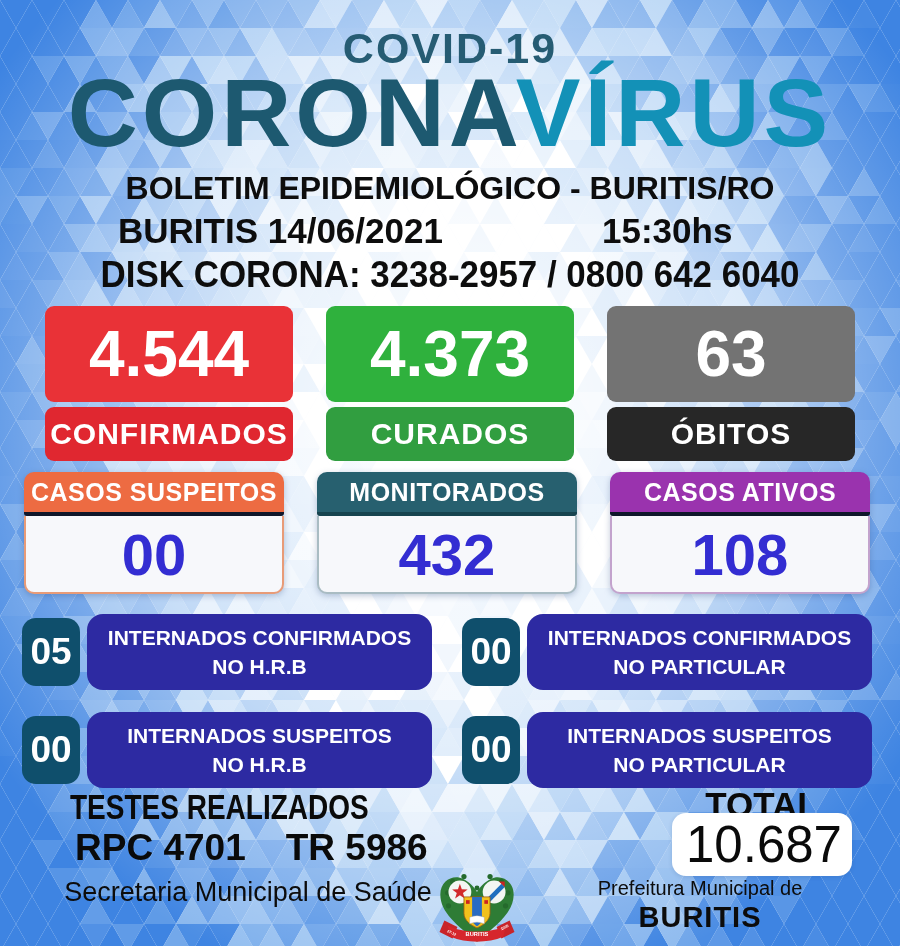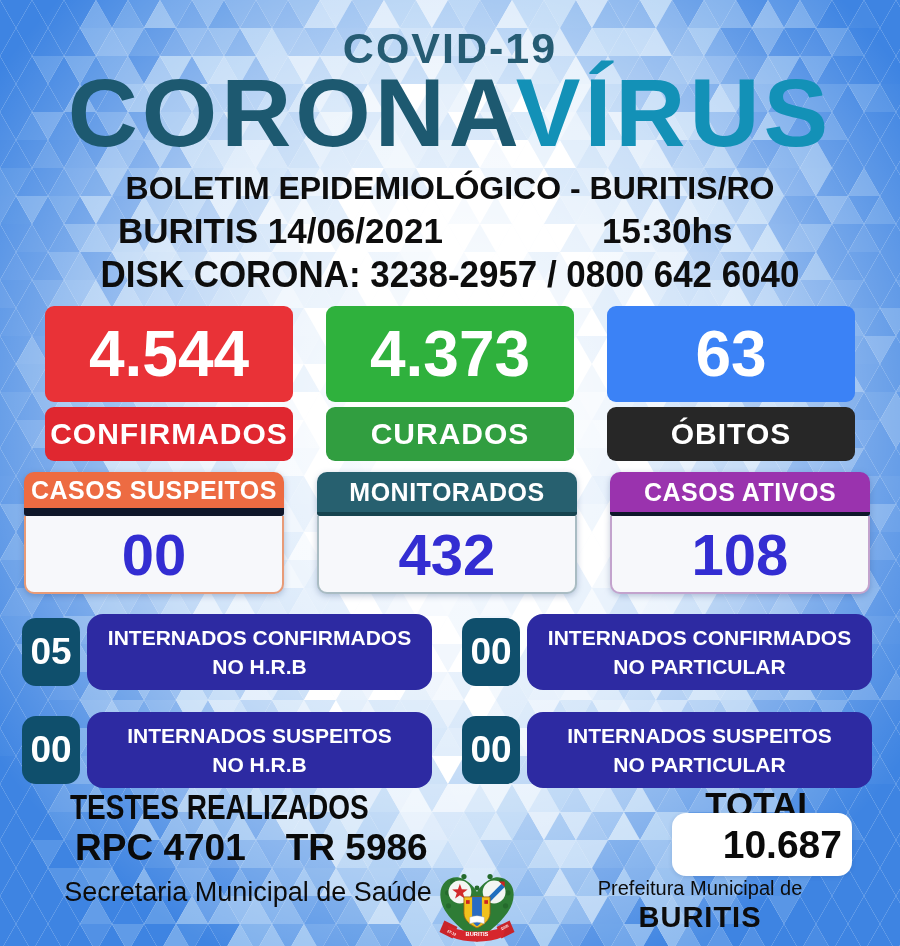--- a/index.html
+++ b/index.html
@@ -25,31 +25,31 @@
 
   
   .big-cards{position:absolute;top:306px;left:45px;right:45px;
     display:grid;grid-template-columns:1fr 1fr 1fr;gap:33px}
   .big-card .num{height:96px;border-radius:9px;display:flex;align-items:center;
     justify-content:center;color:#fff;font-size:64px;font-weight:bold}
   .big-card .lbl{margin-top:5px;height:54px;border-radius:9px;display:flex;align-items:center;
     justify-content:center;color:#fff;font-size:30px;font-weight:bold;letter-spacing:1px}
   .c-red .num{background:#e93237}   .c-red .lbl{background:#e02730}
   .c-green .num{background:#2fb13d} .c-green .lbl{background:#319e40}
-  .c-black .num{background:#3b82f6} .c-black .lbl{background:#272727}
+  .c-black .num{background:#737373} .c-black .lbl{background:#272727}
 
   
   .small-cards{position:absolute;top:472px;left:24px;right:30px;
     display:grid;grid-template-columns:1fr 1fr 1fr;gap:33px}
   .small-card{filter:drop-shadow(0 2px 3px rgba(30,60,120,.28))}
   .small-card .hdr{height:44px;border-radius:10px 10px 3px 3px;display:flex;align-items:center;
     justify-content:center;color:#fff;font-size:25px;font-weight:bold;letter-spacing:.5px}
   .small-card .bod{height:78px;border-radius:0 0 10px 10px;background:#f7f8fb;display:flex;
     align-items:center;justify-content:center;font-size:58px;font-weight:bold;color:#332dd2}
-  .s-orange .hdr{background:#ed6b42;border-bottom:8px solid #0f172a}
+  .s-orange .hdr{background:#ed6b42;border-bottom:4px solid #0f172a}
   .s-orange .bod{border:2px solid #e89b77;border-top:none}
   .s-teal .hdr{background:#27606f;border-bottom:4px solid #17444f}
   .s-teal .bod{border:2px solid #a9bcc3;border-top:none}
   .s-purple .hdr{background:#9a33ae;border-bottom:4px solid #0f172a}
   .s-purple .bod{border:2px solid #c3a3cd;border-top:none}
 
   
   .intern-grid{position:absolute;top:614px;left:22px;right:28px;display:grid;
     grid-template-columns:1fr 1fr;column-gap:30px;row-gap:22px}
   .intern-item{display:flex;align-items:center;gap:7px}
@@ -61,21 +61,21 @@
 
   
   .tests-title{position:absolute;left:70px;top:787px;font-size:35px;font-weight:bold;color:#0a0a0a;
     transform:scaleX(.8);transform-origin:left center;white-space:nowrap}
   .tests-values{position:absolute;left:75px;top:827px;display:flex;gap:40px;
     font-size:37px;font-weight:bold;color:#0a0a0a}
   .total-label{position:absolute;left:672px;top:785px;width:180px;text-align:center;
     font-size:35px;font-weight:bold;color:#0a0a0a}
   .total-box{position:absolute;left:672px;top:813px;width:180px;height:63px;background:#fff;
     border-radius:14px;display:flex;align-items:center;justify-content:flex-end;
-    padding-right:10px;font-size:39px;font-weight:bold;color:#0a0a0a;
+    padding-right:10px;font-size:51px;font-weight:normal;color:#0a0a0a;
     box-shadow:0 1px 4px rgba(40,70,130,.18)}
 
   
   .footer-left{position:absolute;left:36px;top:877px;width:424px;text-align:center;color:#0c0c0c}
   .footer-left .l1{font-size:27px}
   .footer-left .l2{font-size:27px;font-weight:bold;margin-top:3px;letter-spacing:1px}
   .crest{position:absolute;left:436px;top:870px;width:82px;height:75px}
   .footer-right{position:absolute;left:524px;top:877px;width:352px;text-align:center;color:#0c0c0c}
   .footer-right .l1{font-size:20px}
   .footer-right .l2{font-size:29px;font-weight:bold;margin-top:1px;letter-spacing:1px}

